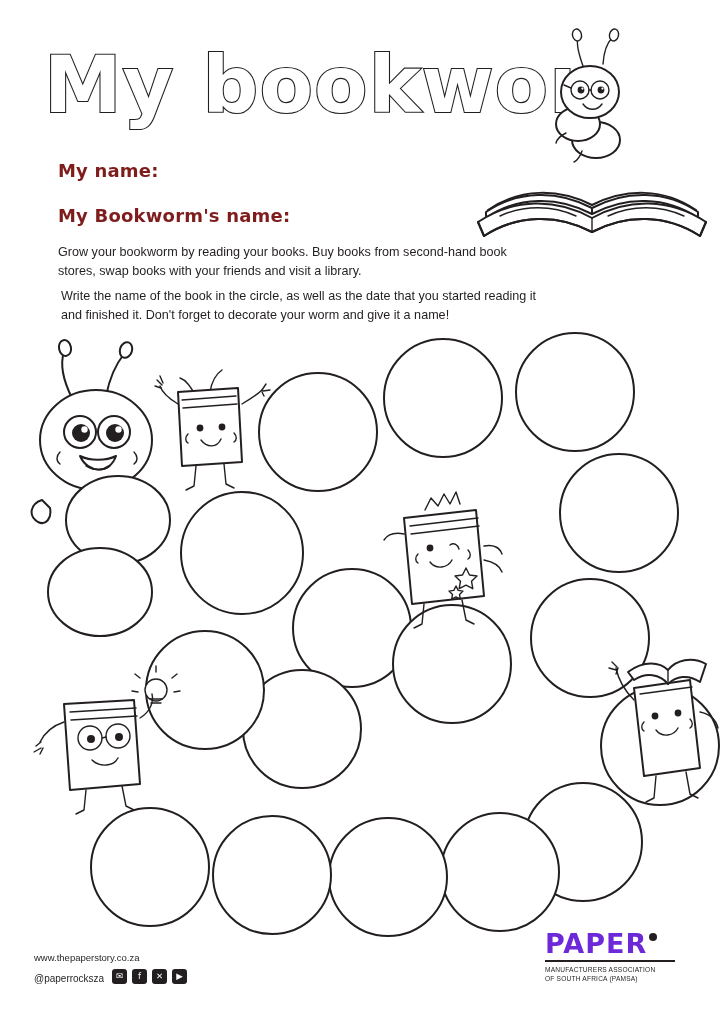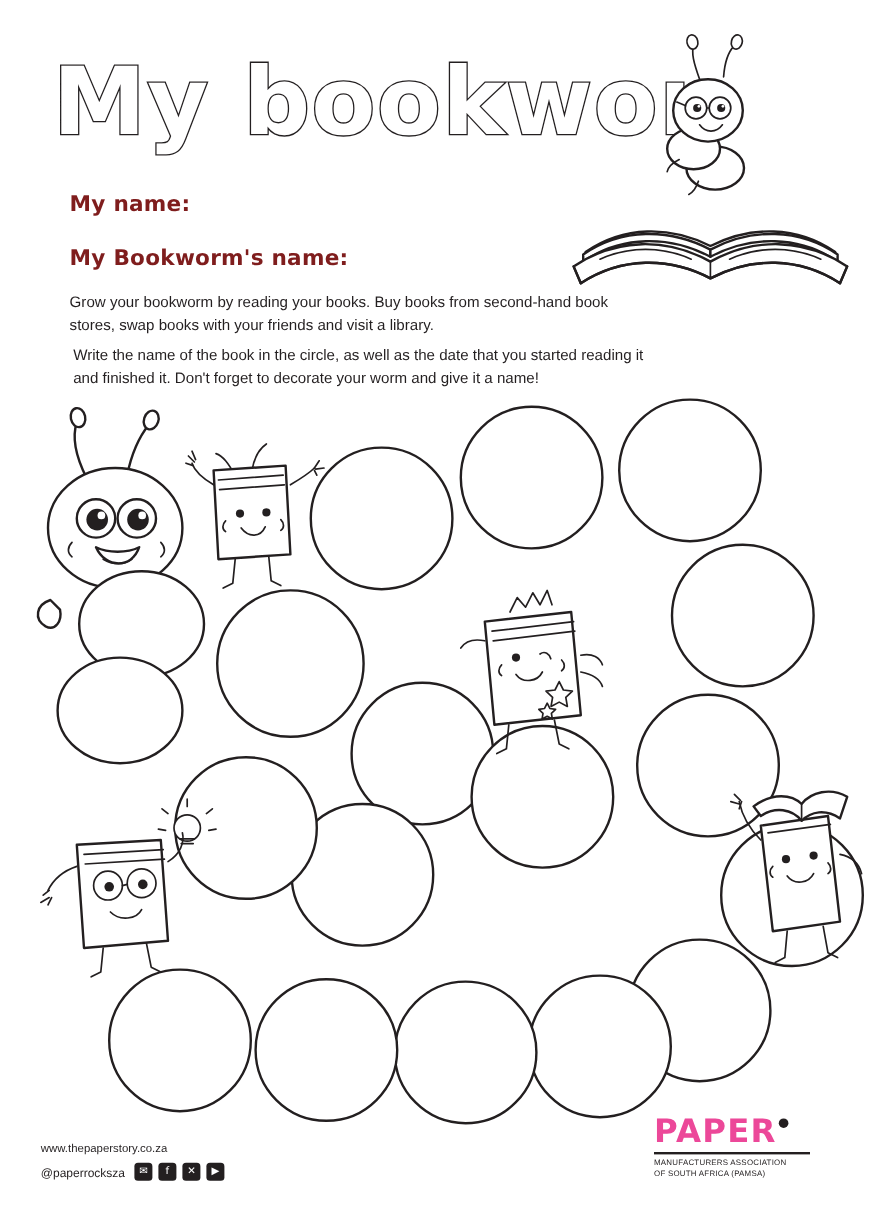--- a/index.html
+++ b/index.html
@@ -120,21 +120,21 @@
     left: 545px;
     top: 930px;
     width: 150px;
     text-align: left;
   }
   .logo-main {
     font-family: "DejaVu Sans", sans-serif;
     font-weight: bold;
     font-size: 27px;
     letter-spacing: 1px;
-    color: #ec4899;
+    color: #6d28d9;
     line-height: 28px;
     position: relative;
     display: inline-block;
   }
   .logo-dot {
     display: inline-block;
     width: 8px;
     height: 8px;
     background: #231f20;
     border-radius: 50%;

